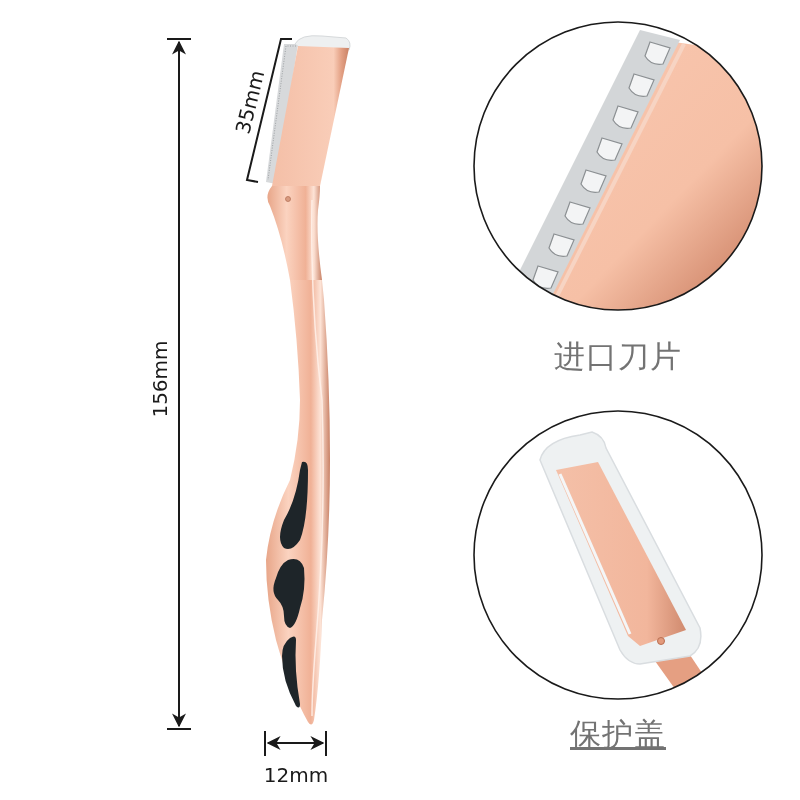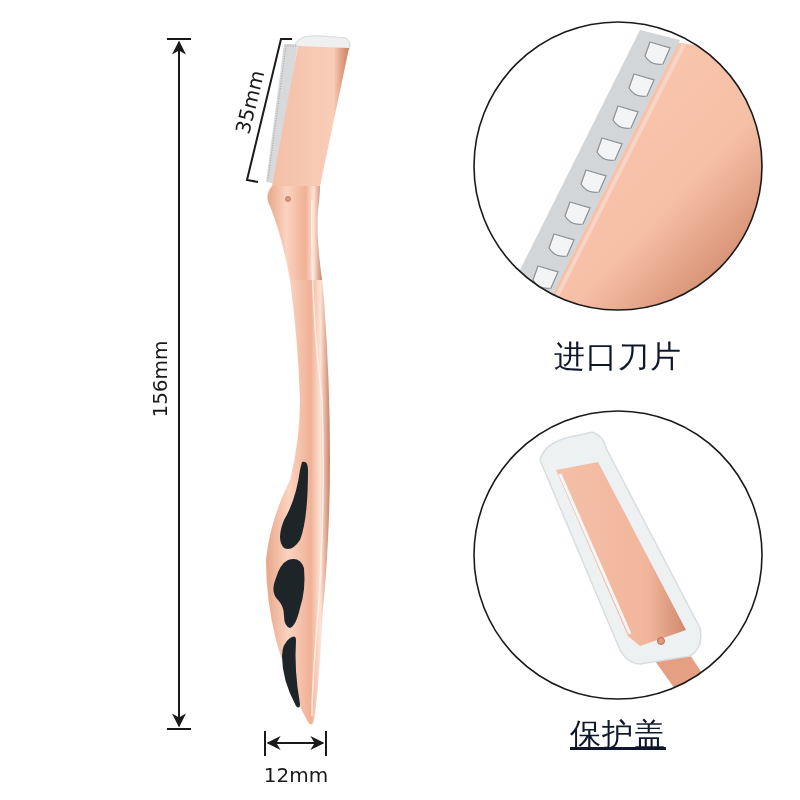--- a/index.html
+++ b/index.html
@@ -1,21 +1,21 @@
 <!DOCTYPE html>
 <html><head>
 <meta charset="utf-8">
 <style>
   html, body { margin: 0; padding: 0; background: #ffffff; }
   body { width: 800px; height: 800px; position: relative; overflow: hidden;
          font-family: "DejaVu Sans", "Liberation Sans", sans-serif; color: #222; }
   svg { position: absolute; left: 0; top: 0; }
   .dim-label { position: absolute; font-size: 20px; color: #1a1a1a; white-space: nowrap; }
   .dim-label.rot { transform-origin: center center; }
-  .caption { position: absolute; font-size: 31px; color: #0f172a; letter-spacing: 1px; text-align: center; }
+  .caption { position: absolute; font-size: 31px; color: #737373; letter-spacing: 1px; text-align: center; }
 </style>
 </head>
 <body>
 
 <svg width="800" height="800" viewBox="0 0 800 800">
   <defs>
     <linearGradient id="bodyGrad" x1="0" y1="0" x2="1" y2="0">
       <stop offset="0" stop-color="#e8a689"></stop>
       <stop offset="0.35" stop-color="#fbd3c0"></stop>
       <stop offset="0.7" stop-color="#f0b196"></stop>

